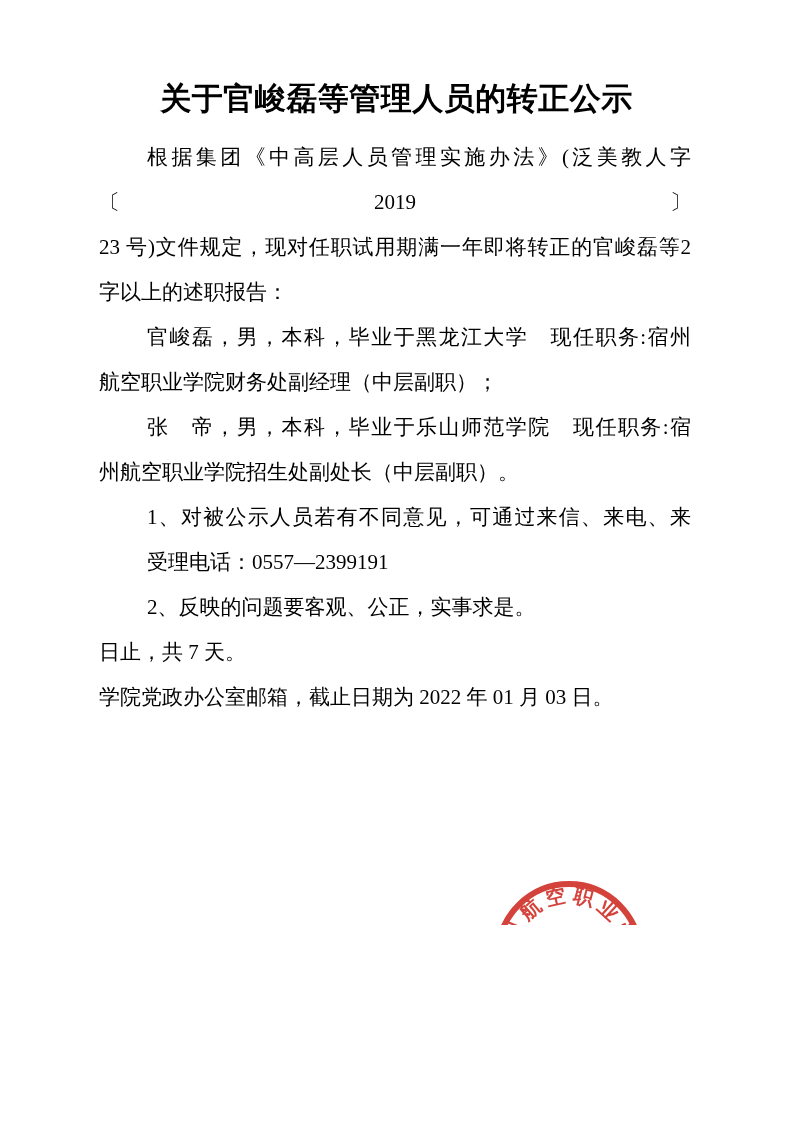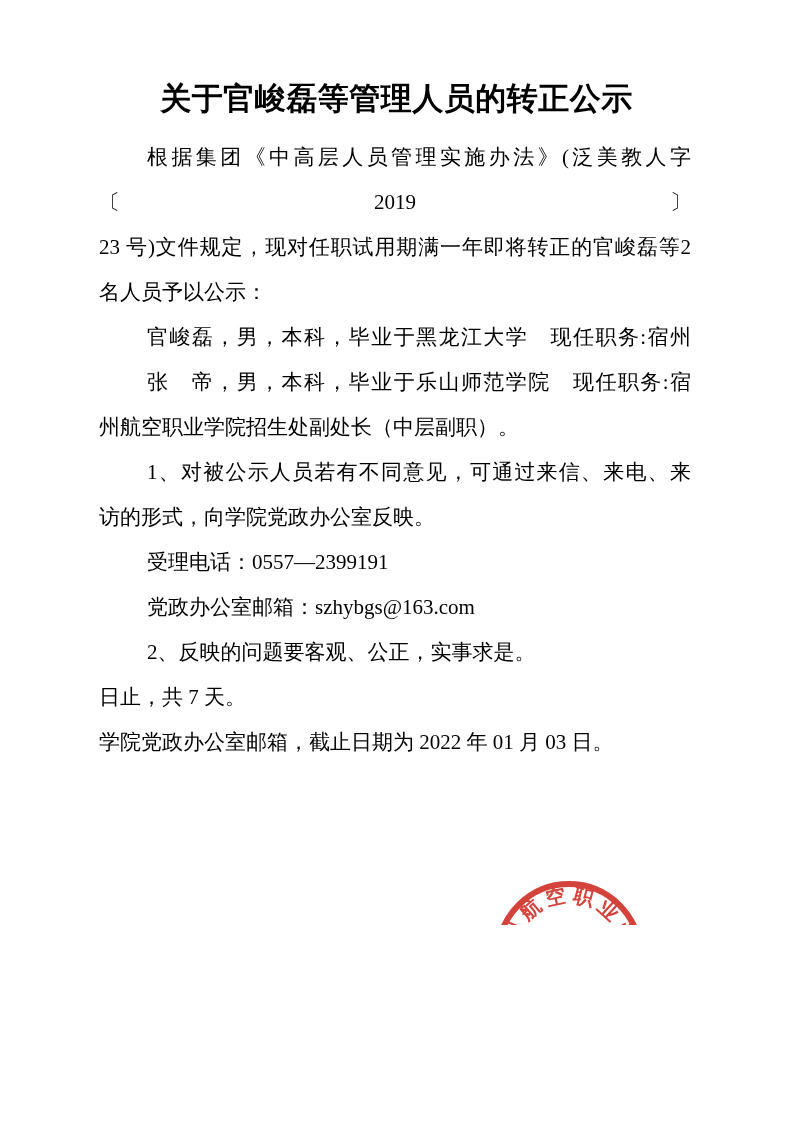--- a/index.html
+++ b/index.html
@@ -56,28 +56,27 @@
 </head>
 <body>
 
 <div class="page">
 
   <div class="doc-title">关于官峻磊等管理人员的转正公示</div>
 
   <div class="doc-body">
       <div class="line indent fill">根据集团《中高层人员管理实施办法》(泛美教人字〔2019〕</div>
       <div class="line fill">23 号)文件规定，现对任职试用期满一年即将转正的官峻磊等2</div>
-      <div class="line">名人员予以公示：</div>
+      <div class="line">字以上的述职报告：</div>
       <div class="line indent fill">官峻磊，男，本科，毕业于黑龙江大学　现任职务:宿州</div>
+      <div class="line">航空职业学院财务处副经理（中层副职）；</div>
       <div class="line indent fill">张　帝，男，本科，毕业于乐山师范学院　现任职务:宿</div>
       <div class="line">州航空职业学院招生处副处长（中层副职）。</div>
       <div class="line indent fill">1、对被公示人员若有不同意见，可通过来信、来电、来</div>
-      <div class="line">访的形式，向学院党政办公室反映。</div>
       <div class="line indent">受理电话：0557—2399191</div>
-      <div class="line indent">党政办公室邮箱：szhybgs@163.com</div>
       <div class="line indent">2、反映的问题要客观、公正，实事求是。</div>
       <div class="line">日止，共 7 天。</div>
       <div class="line">学院党政办公室邮箱，截止日期为 2022 年 01 月 03 日。</div>
     </div>
 
   <div class="signature">
     <div class="sig-org">宿州航空职业学院</div>
     <div class="sig-date">2021年12月28日</div>
   </div>
 

